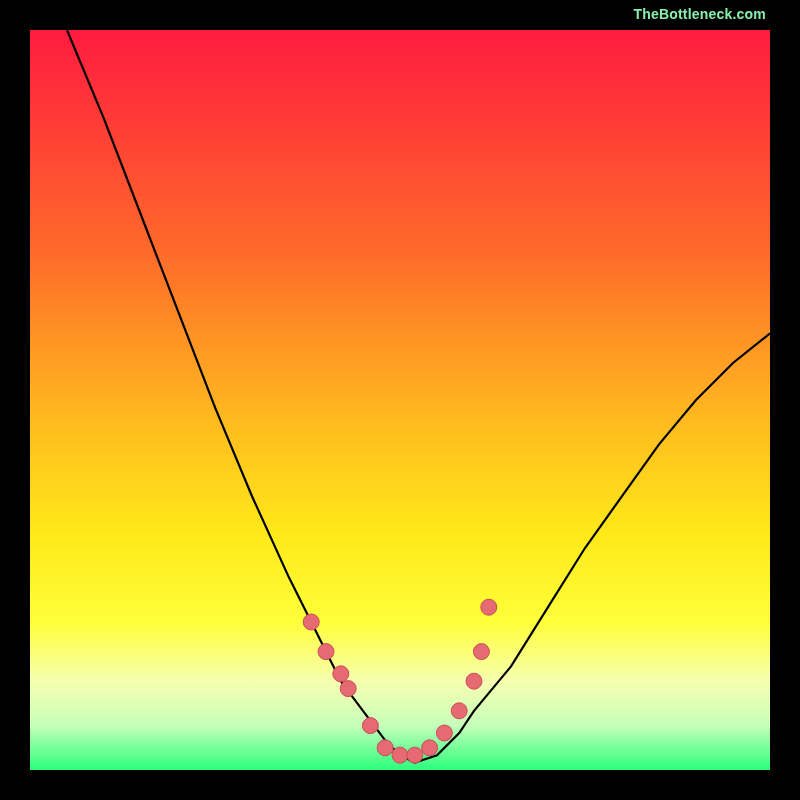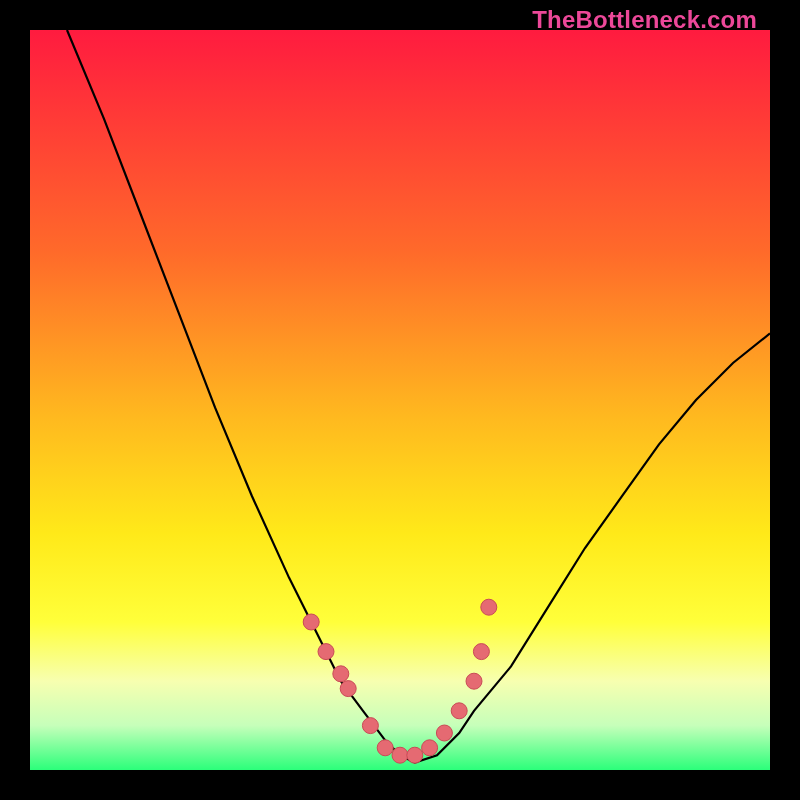--- a/index.html
+++ b/index.html
@@ -30,23 +30,23 @@
   .gradient {
     position: absolute;
     left: 0;
     top: 0;
     width: 100%;
     height: 100%;
   }
   .watermark {
     position: absolute;
     top: 6px;
-    right: 43px;
-    color: #ec4899;
-    font-size: 24px;
+    right: 34px;
+    color: #86efac;
+    font-size: 14px;
     font-weight: 600;
     letter-spacing: 0.2px;
     user-select: none;
   }
   svg.curve {
     position: absolute;
     left: 0;
     top: 0;
     width: 740px;
     height: 740px;

